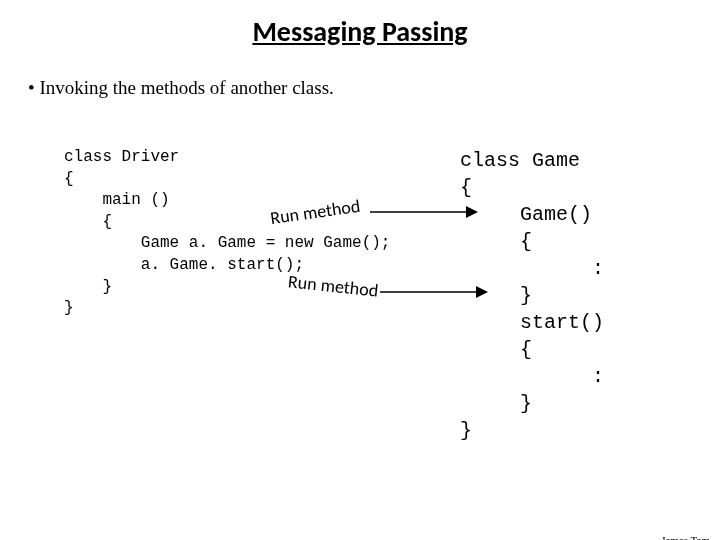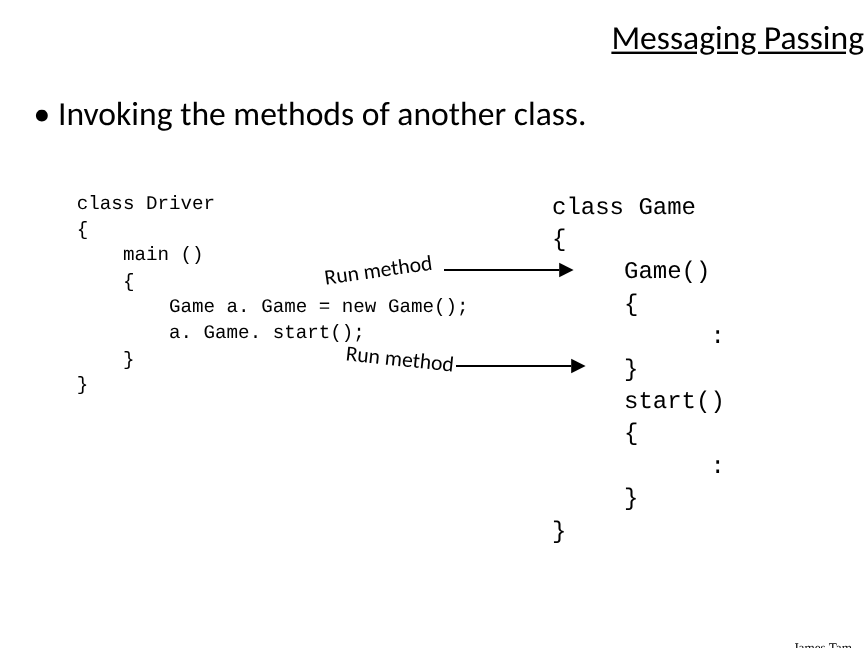--- a/index.html
+++ b/index.html
@@ -1,19 +1,19 @@
 <!DOCTYPE html>
 <html><head>
 <meta charset="utf-8">
 <style>
   * { box-sizing: border-box; margin: 0; padding: 0; }
   html, body { width: 720px; height: 540px; background: #fff; font-family: Calibri, Arial, sans-serif; color: #000; overflow: hidden; }
   .slide { position: relative; width: 720px; height: 540px; }
-  .title { text-align: right; font-size: 28px; font-weight: normal; text-decoration: underline; margin-top: 14px; }
-  .bullet { font-size: 28px; margin: 28px 0 0 28px; }
+  .title { text-align: center; font-size: 28px; font-weight: bold; text-decoration: underline; margin-top: 14px; }
+  .bullet { font-size: 19px; margin: 28px 0 0 28px; font-family: Liberation Serif, serif; }
   .bullet::before { content: "• "; }
   .codewrap { position: relative; margin: 48px 0 0 0; width: 720px; height: 300px; padding-left: 48px; }
   .code-left { position: absolute; left: 64px; top: 0; font-family: "Courier New", monospace; font-size: 16px; line-height: 1.35; white-space: pre; }
   .code-right { position: absolute; left: 460px; top: 0; font-family: "Courier New", monospace; font-size: 20px; line-height: 1.35; white-space: pre; }
   .annot1 { position: absolute; left: 270px; top: 54px; font-family: Calibri, Arial, sans-serif; font-size: 18px; transform: rotate(-8deg); }
   .annot2 { position: absolute; left: 288px; top: 128px; font-family: Calibri, Arial, sans-serif; font-size: 18px; transform: rotate(6deg); }
   .arrow1 { position: absolute; left: 370px; top: 52px; }
   .arrow2 { position: absolute; left: 380px; top: 132px; }
   .footer { position: absolute; right: 10px; bottom: 8px; font-family: "Times New Roman", serif; font-size: 11px; }
 </style>

